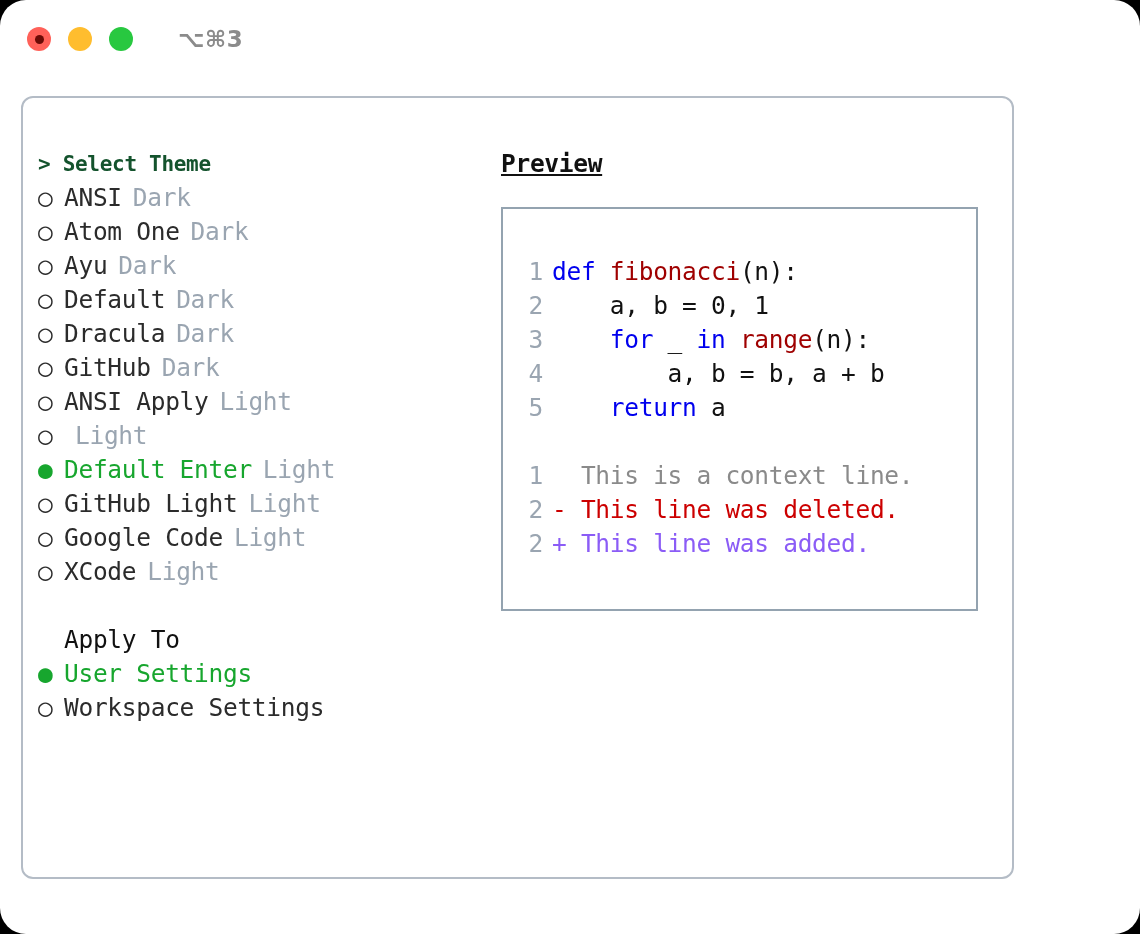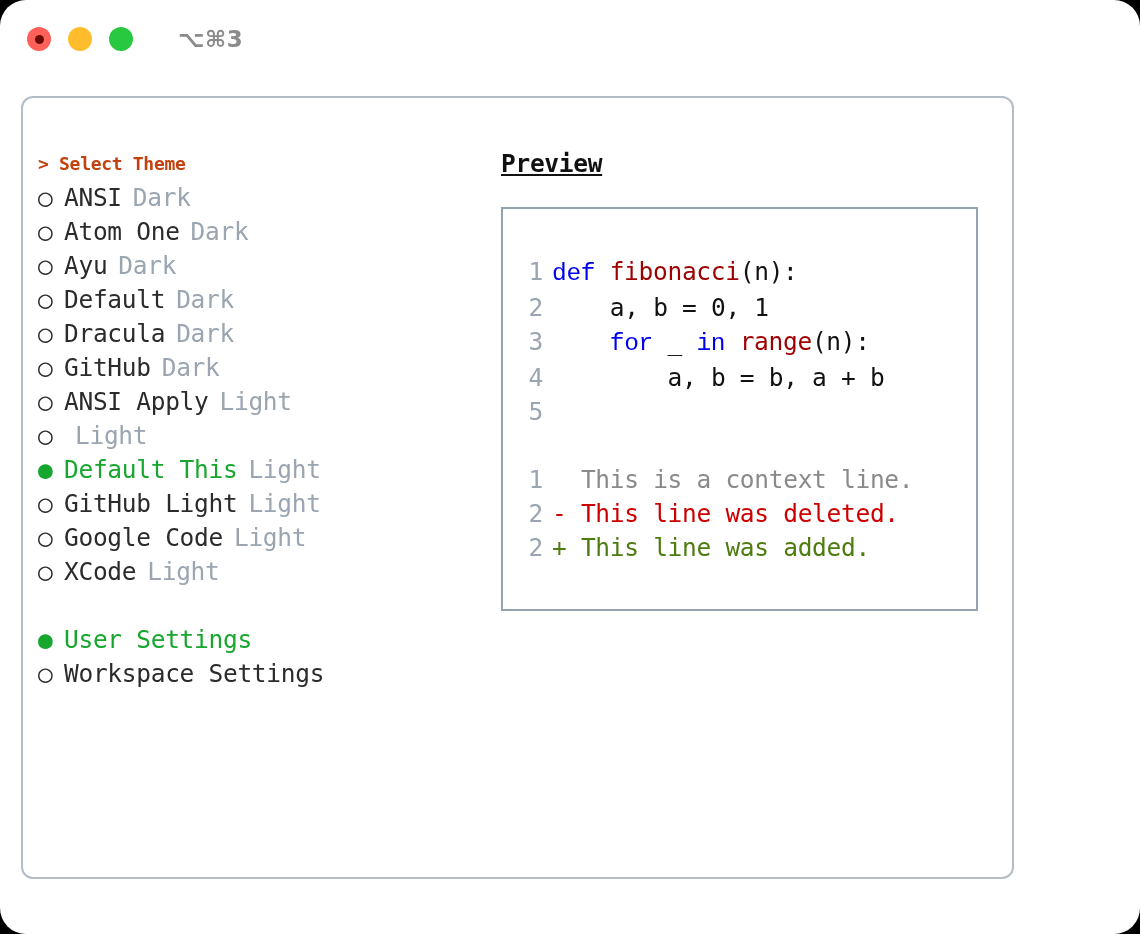--- a/index.html
+++ b/index.html
@@ -77,23 +77,23 @@
   }
 
   
   .left-col {
     position: absolute;
     left: 15px; top: 49px;
     width: 455px;
   }
 
   .list-header {
-    font-size: 18px;
+    font-size: 21px;
     font-weight: bold;
-    color: #c2410c;
+    color: #14532d;
     line-height: 34px;
     letter-spacing: -0.3px;
     white-space: pre;
   }
 
   .opt-row {
     display: flex;
     align-items: baseline;
     font-size: 24.5px;
     line-height: 34px;
@@ -168,27 +168,27 @@
   }
   .lineno {
     display: inline-block;
     width: 31px;
     flex: 0 0 31px;
     text-align: right;
     color: #9aa5b1;
     padding-right: 9px;
   }
   .code-body { white-space: pre; }
-  .tok-kw  { color: #0000ee; font-family: Liberation Mono, monospace; }
+  .tok-kw  { color: #0000ee; }
   .tok-fn  { color: #9f0000; }
   .tok-txt { color: #111111; }
   .diff-gap { height: 34px; }
   .diff-ctx { color: #8a8a8a; }
   .diff-del { color: #cc0000; text-align: right; }
-  .diff-add { color: #4d7c0f; }
+  .diff-add { color: #8b5cf6; }
 </style>
 </head>
 <body>
 
 <div class="window">
 
   <div class="titlebar">
     <div class="lights">
       <div class="light red">
         <span class="rec-dot"></span>
@@ -224,34 +224,37 @@
         <div class="opt-row">
           <span class="opt-bullet">○</span><span class="opt-label">GitHub</span><span class="opt-badge pad">Dark</span>
         </div>
         <div class="opt-row">
           <span class="opt-bullet">○</span><span class="opt-label">ANSI Apply</span><span class="opt-badge pad">Light</span>
         </div>
         <div class="opt-row">
           <span class="opt-bullet">○</span><span class="opt-badge pad">Light</span>
         </div>
         <div class="opt-row selected">
-          <span class="opt-bullet">●</span><span class="opt-label">Default This</span><span class="opt-badge pad">Light</span>
+          <span class="opt-bullet">●</span><span class="opt-label">Default Enter</span><span class="opt-badge pad">Light</span>
         </div>
         <div class="opt-row">
           <span class="opt-bullet">○</span><span class="opt-label">GitHub Light</span><span class="opt-badge pad">Light</span>
         </div>
         <div class="opt-row">
           <span class="opt-bullet">○</span><span class="opt-label">Google Code</span><span class="opt-badge pad">Light</span>
         </div>
         <div class="opt-row">
           <span class="opt-bullet">○</span><span class="opt-label">XCode</span><span class="opt-badge pad">Light</span>
         </div>
 
         <div class="section-gap"></div>
 
+        <div class="apply-header">
+          <span class="opt-bullet">○</span><span>Apply To</span>
+        </div>
         <div class="opt-row selected">
           <span class="opt-bullet">●</span><span class="opt-label">User Settings</span>
         </div>
         <div class="opt-row">
           <span class="opt-bullet">○</span><span class="opt-label">Workspace Settings</span>
         </div>
 
       </div>
 
       <div class="right-col">
@@ -269,21 +272,21 @@
 
           <div class="code-line">
             <span class="lineno">3</span><span class="code-body"><span class="tok-txt">    </span><span class="tok-kw">for</span><span class="tok-txt"> _ </span><span class="tok-kw">in</span><span class="tok-txt"> </span><span class="tok-fn">range</span><span class="tok-txt">(n):</span></span>
           </div>
 
           <div class="code-line">
             <span class="lineno">4</span><span class="code-body tok-txt">        a, b = b, a + b</span>
           </div>
 
           <div class="code-line">
-            <span class="lineno">5</span>
+            <span class="lineno">5</span><span class="code-body"><span class="tok-txt">    </span><span class="tok-kw">return</span><span class="tok-txt"> a</span></span>
           </div>
 
           <div class="diff-gap"></div>
 
           <div class="code-line">
             <span class="lineno">1</span><span class="code-body diff-ctx">  This is a context line.</span>
           </div>
           <div class="code-line">
             <span class="lineno">2</span><span class="code-body diff-del">- This line was deleted.</span>
           </div>

